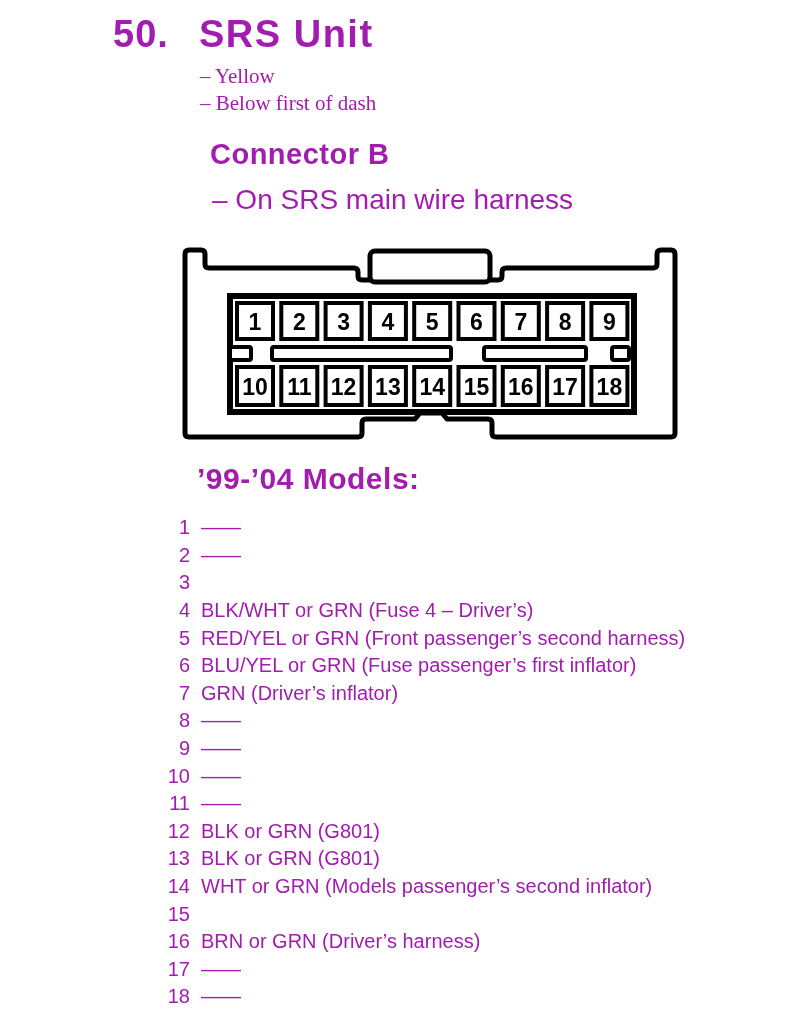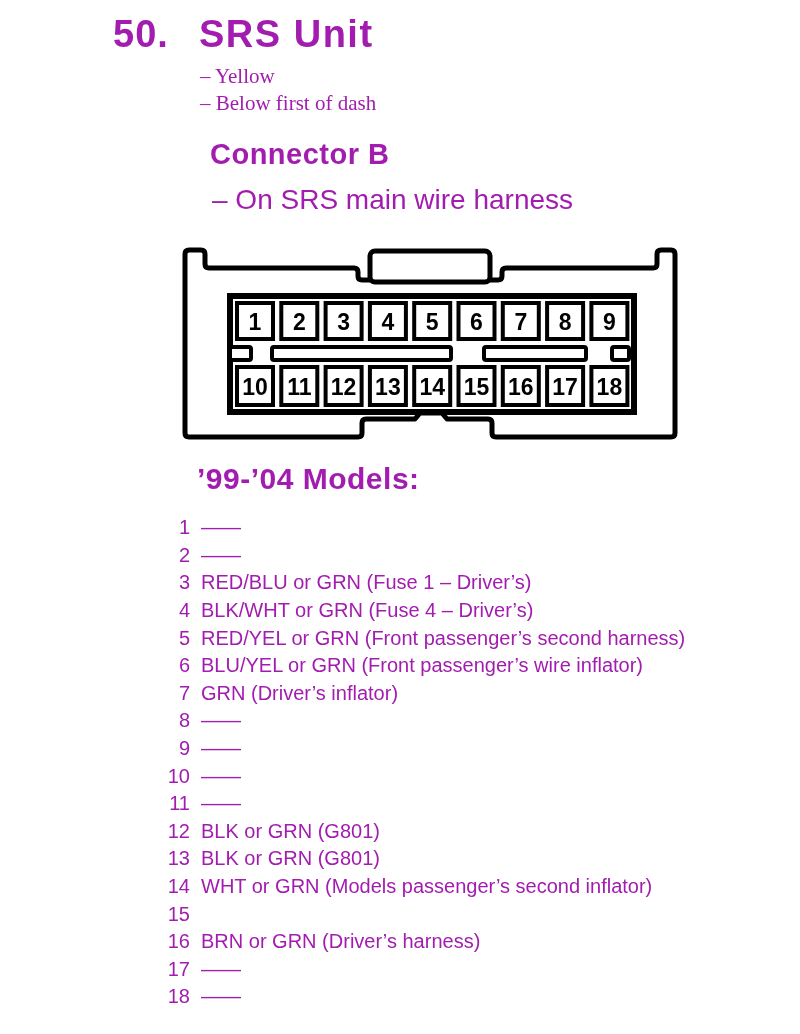--- a/index.html
+++ b/index.html
@@ -102,33 +102,32 @@
       <div class="pin-row">
         <span class="pin-num">1</span>
         <span class="pin-label">——</span>
       </div>
       <div class="pin-row">
         <span class="pin-num">2</span>
         <span class="pin-label">——</span>
       </div>
       <div class="pin-row">
         <span class="pin-num">3</span>
-        <span class="pin-label">RED/BLU or GRN (Fuse 1 – Driver’s)</span>
       </div>
       <div class="pin-row">
         <span class="pin-num">4</span>
         <span class="pin-label">BLK/WHT or GRN (Fuse 4 – Driver’s)</span>
       </div>
       <div class="pin-row">
         <span class="pin-num">5</span>
         <span class="pin-label">RED/YEL or GRN (Front passenger’s second harness)</span>
       </div>
       <div class="pin-row">
         <span class="pin-num">6</span>
-        <span class="pin-label">BLU/YEL or GRN (Front passenger’s wire inflator)</span>
+        <span class="pin-label">BLU/YEL or GRN (Fuse passenger’s first inflator)</span>
       </div>
       <div class="pin-row">
         <span class="pin-num">7</span>
         <span class="pin-label">GRN (Driver’s inflator)</span>
       </div>
       <div class="pin-row">
         <span class="pin-num">8</span>
         <span class="pin-label">——</span>
       </div>
       <div class="pin-row">

